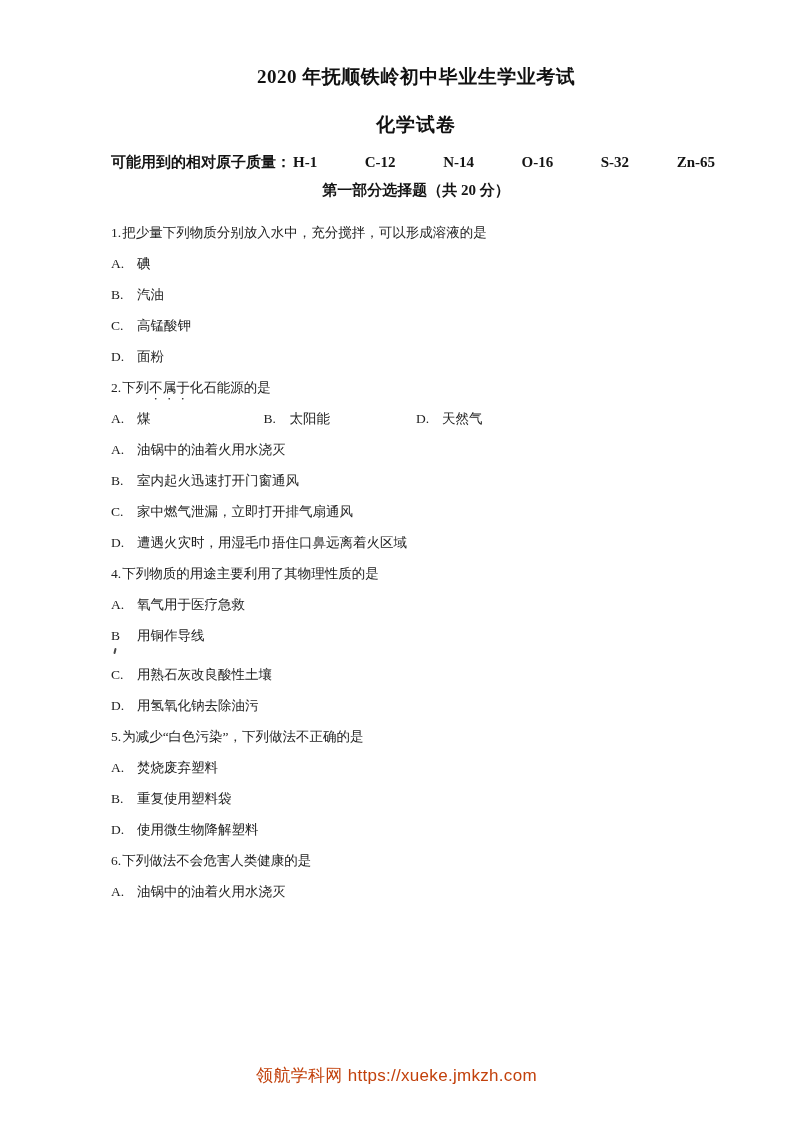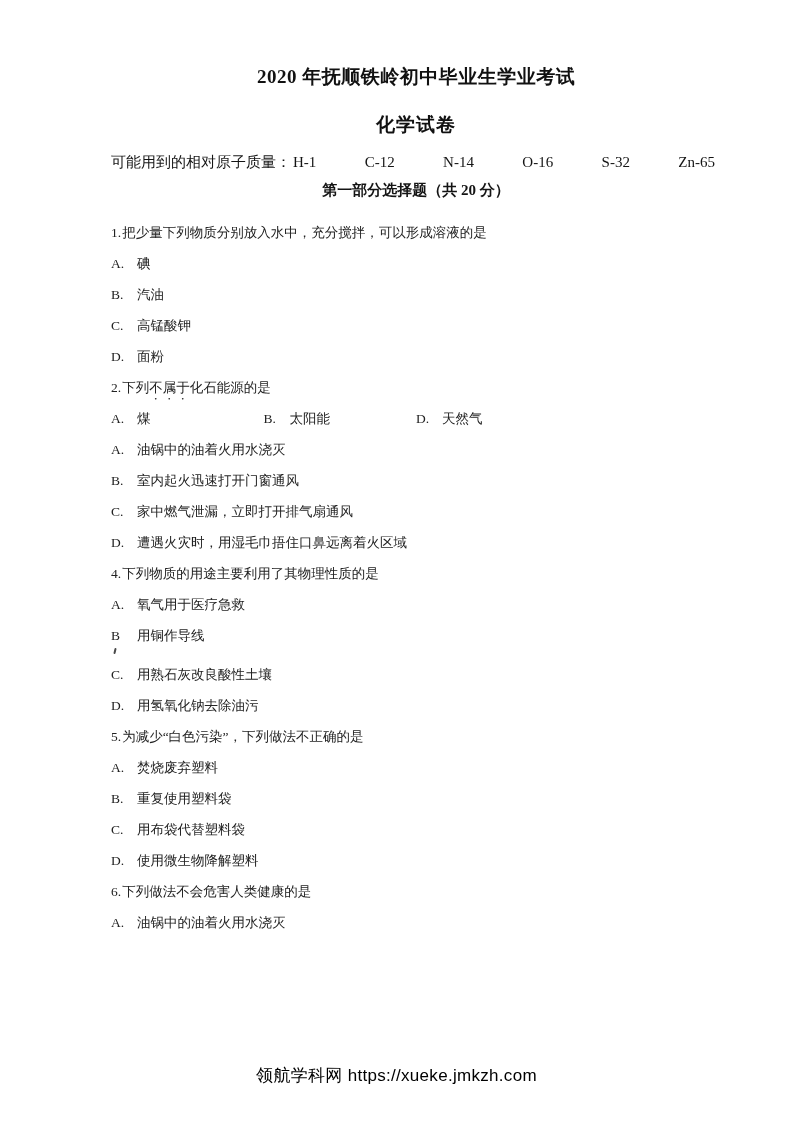--- a/index.html
+++ b/index.html
@@ -30,21 +30,21 @@
     color: #111111;
     margin-top: 22px;
     letter-spacing: 1px;
   }
 
   .atomic-line {
     display: flex;
     align-items: baseline;
     margin-top: 14px;
     font-size: 15px;
-    font-weight: 400;
+    font-weight: 700;
     line-height: 21px;
     color: #141414;
     white-space: nowrap;
   }
   .atomic-line .am-values {
     flex: 1;
     display: flex;
     justify-content: space-between;
     padding-left: 2px;
     padding-right: 6px;
@@ -95,21 +95,21 @@
   }
 
   .footer {
     position: absolute;
     top: 1064px;
     left: 0;
     width: 100%;
     text-align: center;
     font-family: "Liberation Sans", "DejaVu Sans", sans-serif;
     font-size: 17px;
-    color: #000000;
+    color: #c2410c;
     letter-spacing: 0.3px;
   }
 </style>
 </head>
 <body>
 
 <div class="doc">
 
   <div class="title">2020 年抚顺铁岭初中毕业生学业考试</div>
   <div class="subtitle">化学试卷</div>
@@ -204,23 +204,20 @@
       <div class="line">
         <span class="qnum">5.</span><span>为减少“白色污染”，下列做法不正确的是</span>
       </div>
       <div class="line">
         <span class="olab">A.</span><span>焚烧废弃塑料</span>
       </div>
       <div class="line">
         <span class="olab">B.</span><span>重复使用塑料袋</span>
       </div>
       <div class="line">
-        <span class="olab">C.</span><span>用布袋代替塑料袋</span>
-      </div>
-      <div class="line">
         <span class="olab">D.</span><span>使用微生物降解塑料</span>
       </div>
     </div>
 
     <div>
       <div class="line">
         <span class="qnum">6.</span><span>下列做法不会危害人类健康的是</span>
       </div>
       <div class="line">
         <span class="olab">A.</span><span>油锅中的油着火用水浇灭</span>

